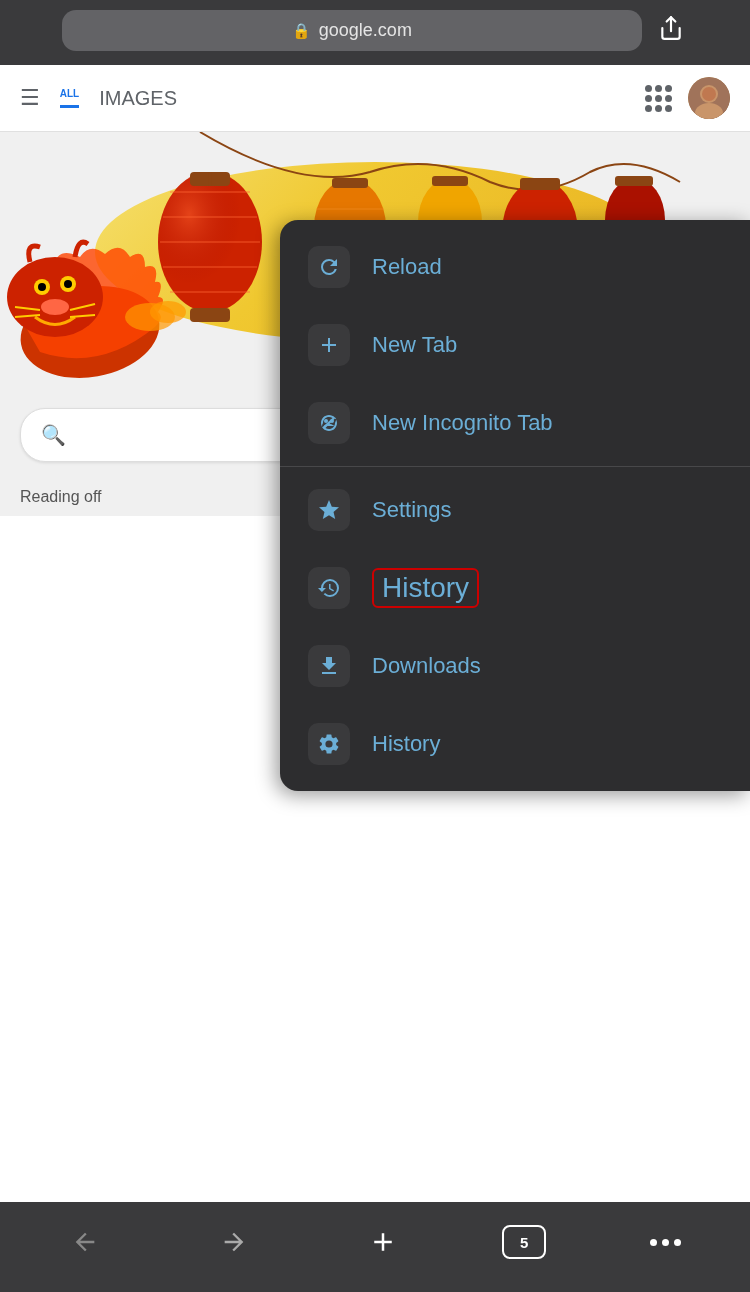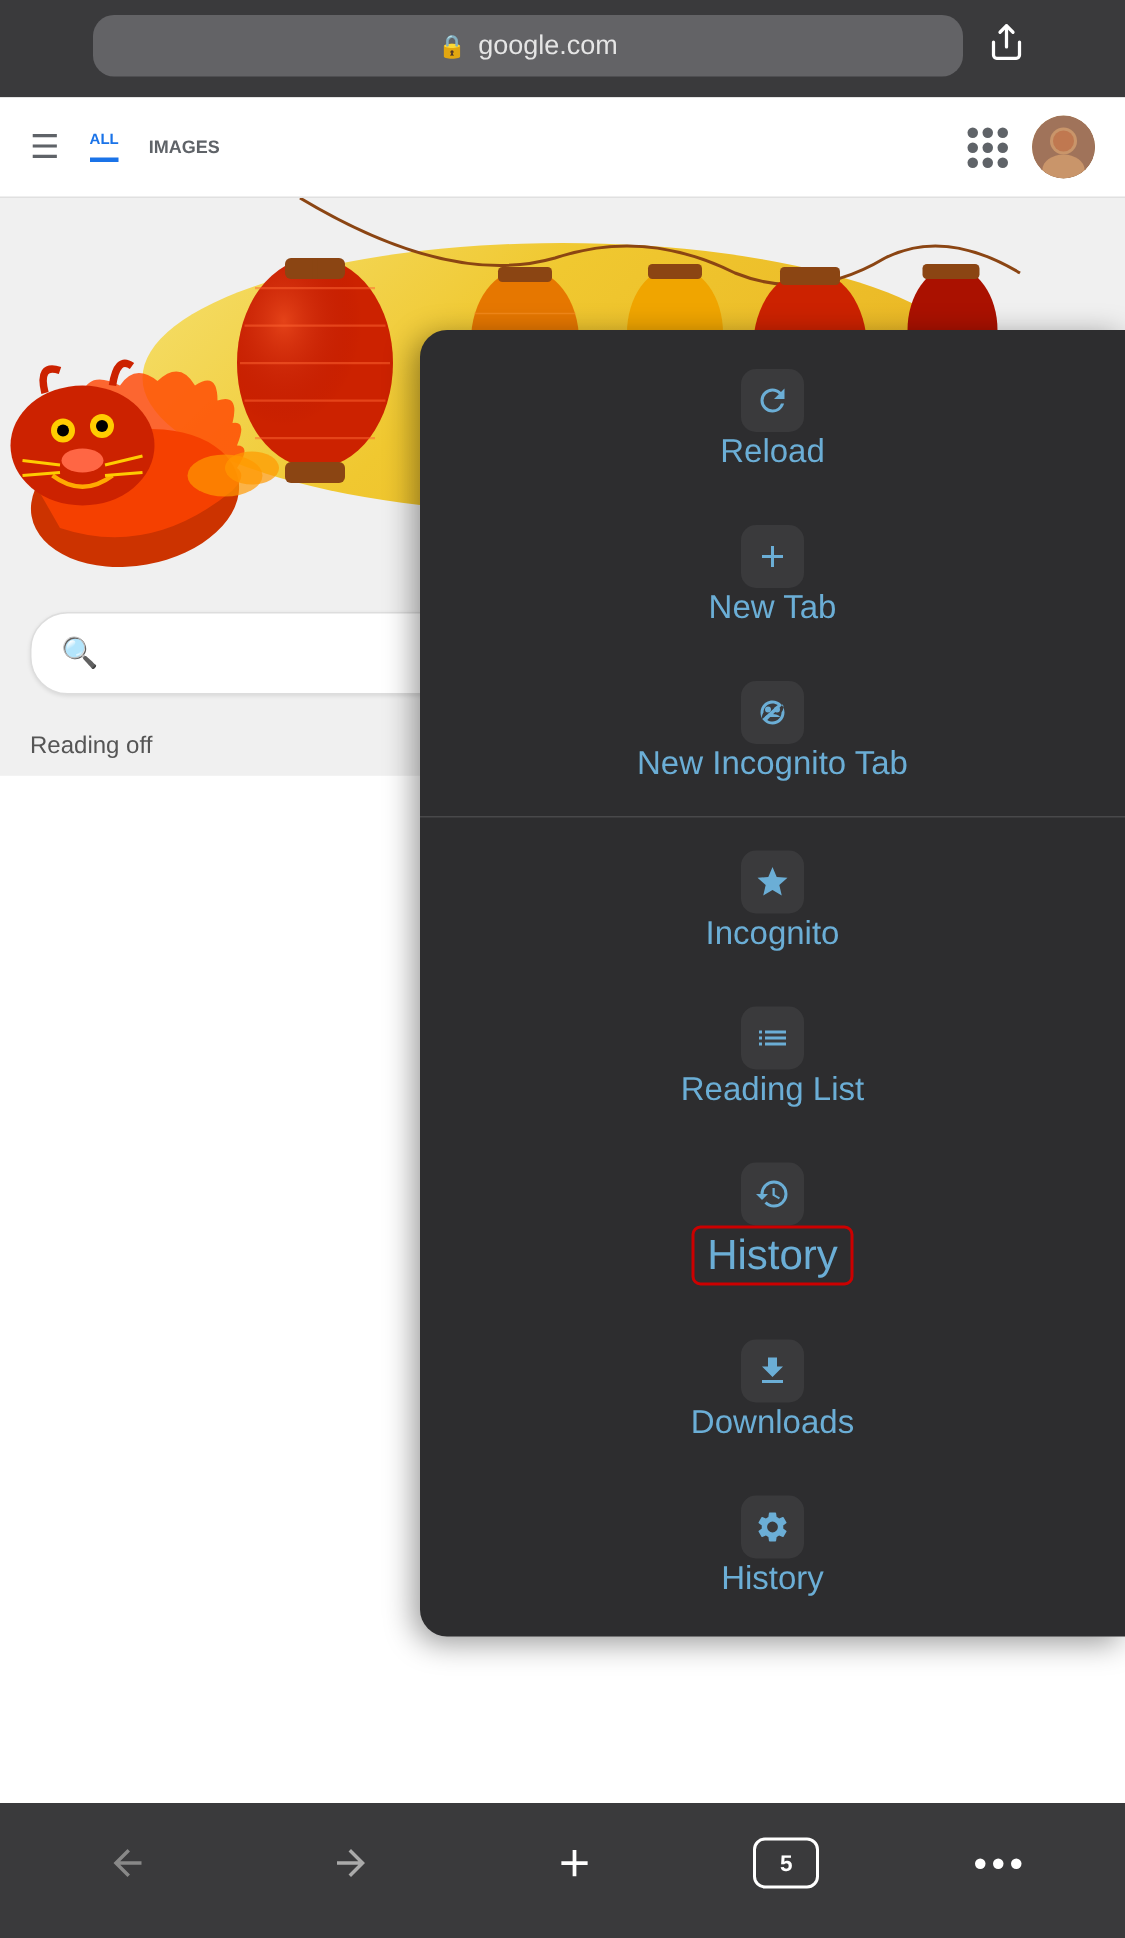--- a/index.html
+++ b/index.html
@@ -73,22 +73,22 @@
     }
     .tab-all {
       font-size: 10px;
       font-weight: 600;
       color: #1a73e8;
       padding-bottom: 6px;
       border-bottom: 3px solid #1a73e8;
       cursor: pointer;
     }
     .tab-images {
-      font-size: 12px;
-      font-weight: 700;
+      font-size: 20px;
+      font-weight: 400;
       color: #5f6368;
       cursor: pointer;
     }
     .toolbar-right {
       margin-left: auto;
       display: flex;
       align-items: center;
       gap: 16px;
     }
     .grid-icon {
@@ -184,23 +184,23 @@
       background: #2d2d2f;
       border-radius: 18px 0 0 18px;
       padding: 8px 0 8px;
       z-index: 100;
       box-shadow: -4px 4px 20px rgba(0,0,0,0.4);
     }
     .menu-item {
       display: flex;
       align-items: center;
       padding: 18px 28px;
+      gap: 22px;
       cursor: pointer;
       position: relative;
-      flex-direction: column;
     }
     .menu-icon {
       width: 42px;
       height: 42px;
       background: #3a3a3c;
       border-radius: 10px;
       display: flex;
       align-items: center;
       justify-content: center;
       flex-shrink: 0;
@@ -446,31 +446,23 @@
     </div>
 
     <div class="menu-divider"></div>
 
     <div class="menu-item">
       <div class="menu-icon">
         <svg viewBox="0 0 24 24">
           <path d="M12 17.27L18.18 21l-1.64-7.03L22 9.24l-7.19-.61L12 2 9.19 8.63 2 9.24l5.46 4.73L5.82 21z"></path>
         </svg>
       </div>
-      <span class="menu-label">Incognito</span>
-    </div>
-
-    <div class="menu-item">
-      <div class="menu-icon">
-        <svg viewBox="0 0 24 24">
-          <path d="M3 13h2v-2H3v2zm0 4h2v-2H3v2zm0-8h2V7H3v2zm4 4h14v-2H7v2zm0 4h14v-2H7v2zM7 7v2h14V7H7z"></path>
-        </svg>
-      </div>
-      <span class="menu-label">Reading List</span>
-    </div>
+      <span class="menu-label">Settings</span>
+    </div>
+
 
 
     <div class="menu-item">
       <div class="menu-icon">
         <svg viewBox="0 0 24 24">
           <path d="M13 3a9 9 0 00-9 9H1l3.89 3.89.07.14L9 12H6a7 7 0 017-7 7 7 0 017 7 7 7 0 01-7 7c-1.93 0-3.68-.79-4.94-2.06l-1.42 1.42A8.954 8.954 0 0013 21a9 9 0 000-18zm-1 5v5l4.28 2.54.72-1.21-3.5-2.08V8H12z"></path>
         </svg>
       </div>
       <span class="history-highlight">History</span>
     </div>

